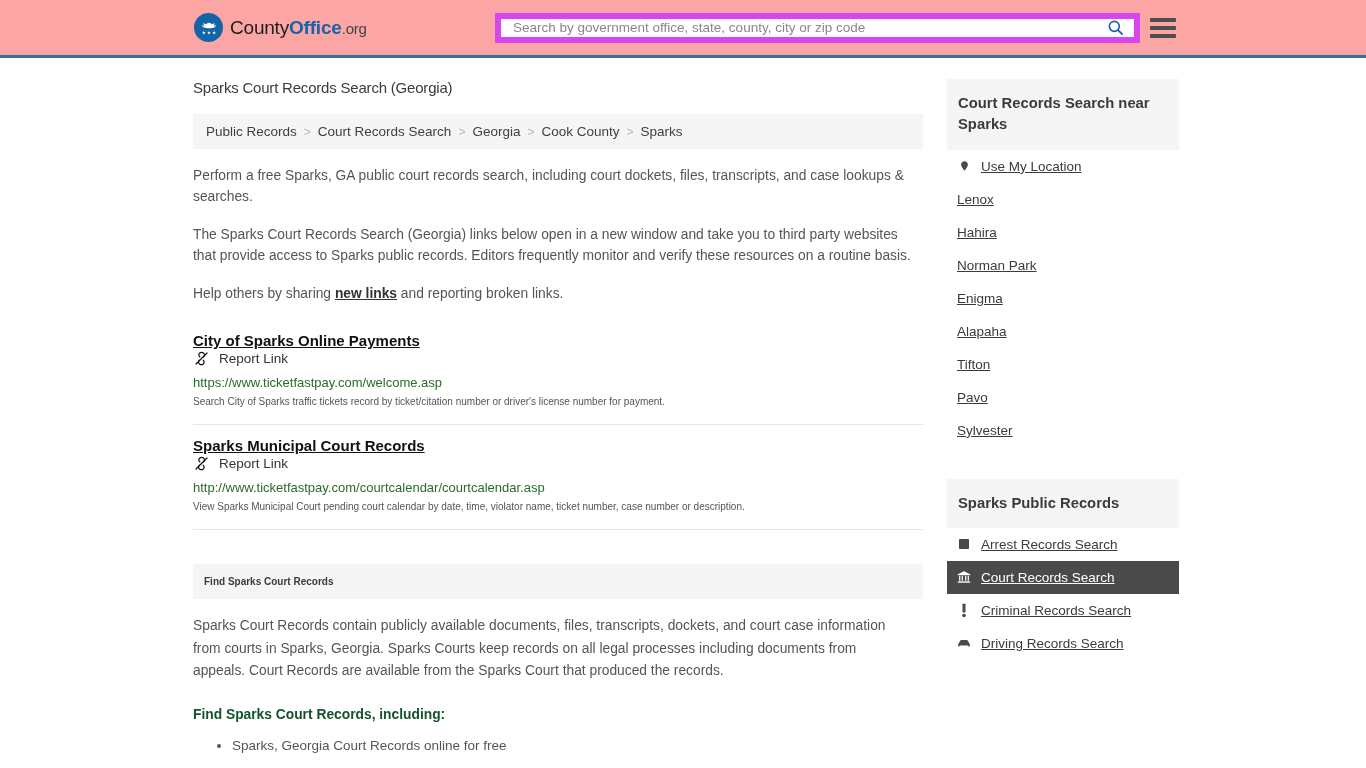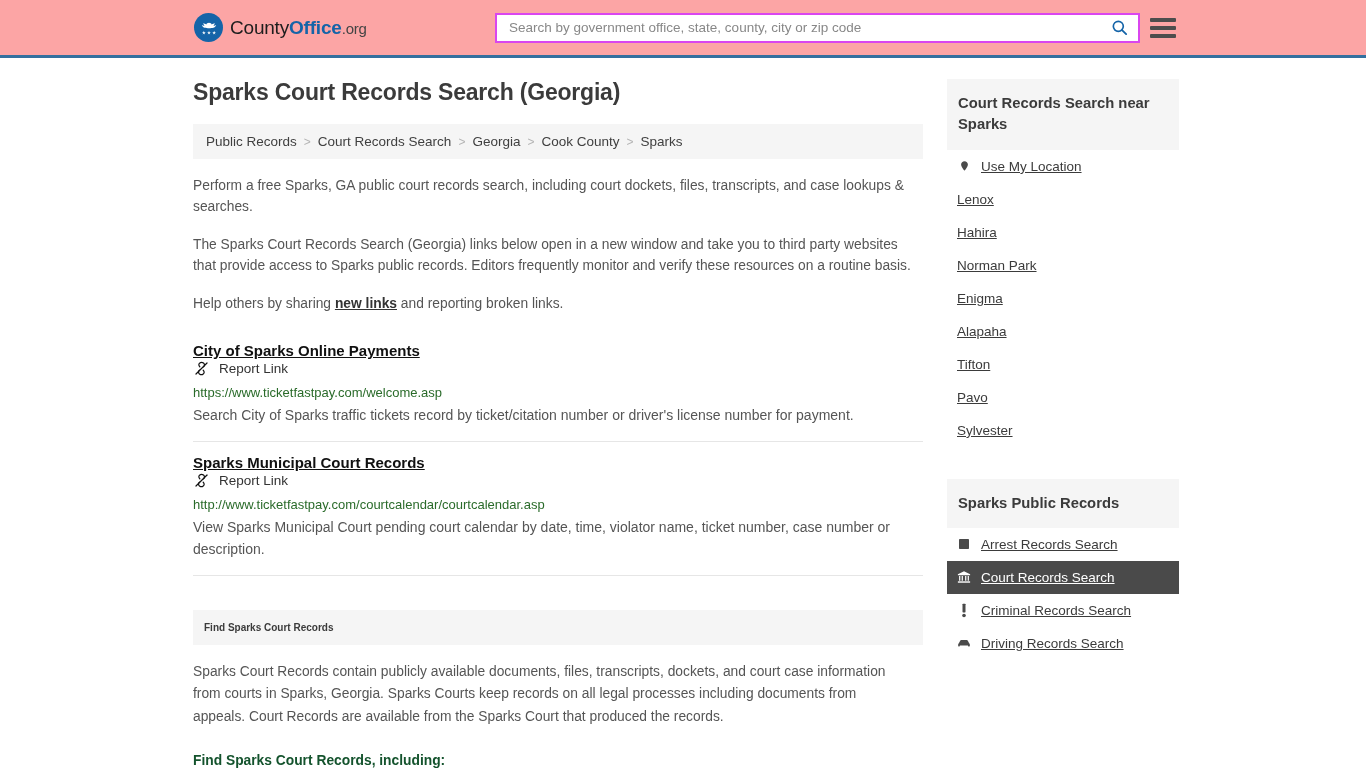--- a/index.html
+++ b/index.html
@@ -46,21 +46,21 @@
   }
   .logo-text .b { color: #1464a8; font-weight: bold; }
   .logo-text .org { font-size: 15px; color: #444; }
 
   .search-wrap {
     position: absolute;
     left: 495px;
     width: 645px;
     height: 30px;
     background: #ffffff;
-    border: 2px solid #d946ef;
+    border: 6px solid #d946ef;
     display: flex;
     align-items: flex-start;
   }
   .search-input {
     flex: 1;
     border: none;
     outline: none;
     height: 100%;
     padding: 0 12px;
     font-size: 13.5px;
@@ -96,24 +96,24 @@
     width: 980px;
     margin: 0 auto;
     position: relative;
     display: flex;
     gap: 24px;
   }
   .main-col { width: 730px; flex: none; }
   .side-col { width: 232px; flex: none; }
 
   h1.page-title {
-    font-size: 23px;
+    font-size: 15px;
     color: #3b3b3b;
     margin: 0 0 18px 0;
-    font-weight: bold;
+    font-weight: normal;
     letter-spacing: -0.2px;
   }
 
   
   .breadcrumb {
     background: #f5f5f5;
     padding: 10px 10px;
     font-size: 13.5px;
     color: #6b6b6b;
     display: flex;
@@ -161,21 +161,21 @@
     white-space: nowrap;
     padding-top: 1px;
   }
   .entry-url {
     font-size: 13px;
     color: #2a6b2a;
     margin-top: 8px;
     word-break: break-all;
   }
   .entry-desc {
-    font-size: 14px;
+    font-size: 10px;
     color: #555;
     line-height: 1.62;
     margin-top: 4px;
   }
 
   
   .section-head {
     background: #f5f5f5;
     padding: 12px 11px;
     font-size: 10px;

